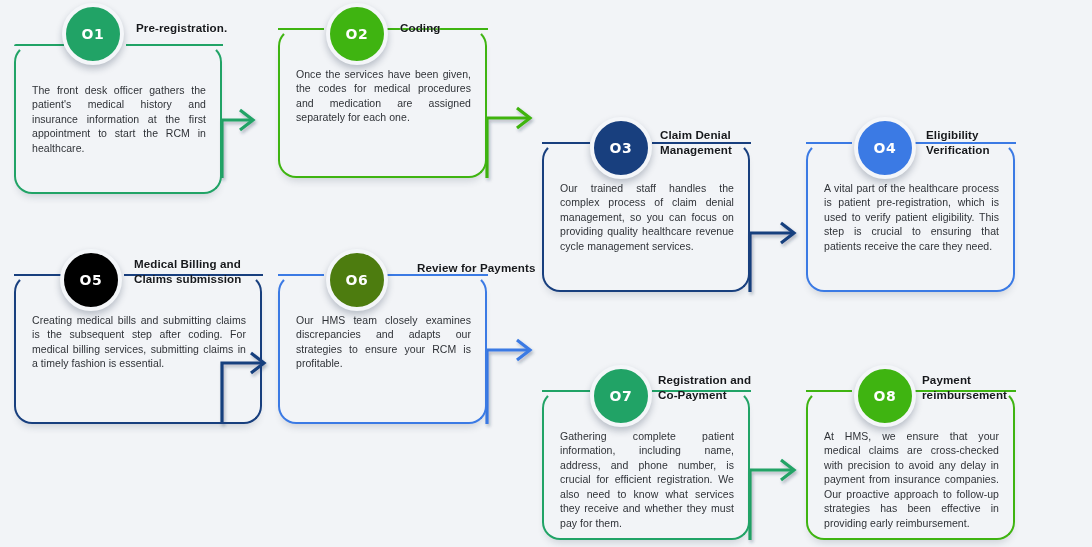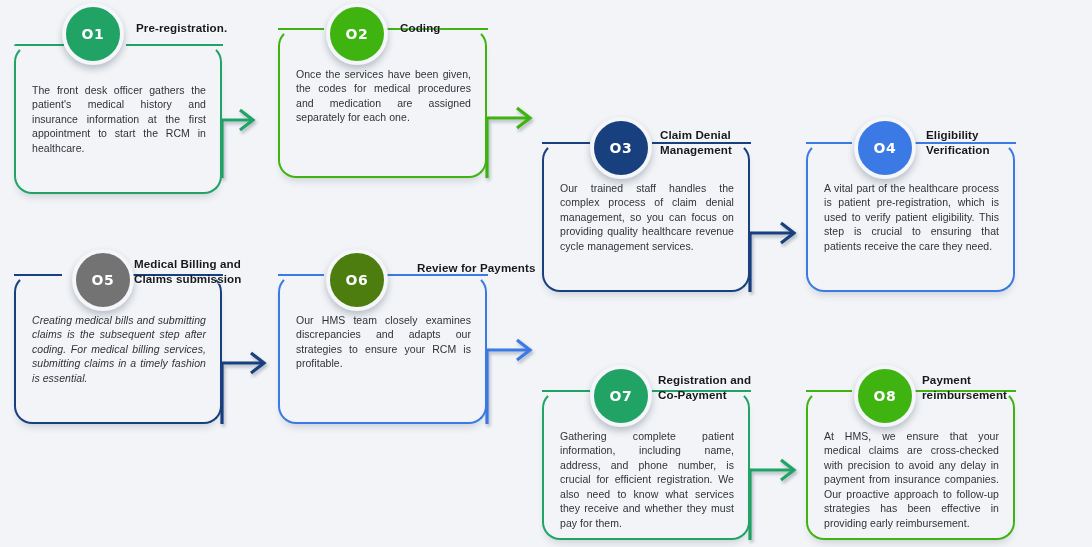--- a/index.html
+++ b/index.html
@@ -146,26 +146,26 @@
   <div class="card shadowed" style="left:806px;top:142px;width:209px;height:150px;border-color:#3b7ae4;border-top-color:transparent;">
     <div class="toprail" style="left:-2.5px;width:46px;background:#3b7ae4;"></div>
     <div class="toprail" style="left:106px;right:-2.5px;background:#3b7ae4;"></div>
     <p class="body">A vital part of the healthcare process is patient pre-registration, which is used to verify patient eligibility. This step is crucial to ensuring that patients receive the care they need.</p>
   </div>
   <div class="badge" style="left:854px;top:117px;background:#3b7ae4;">
     <span>O4</span>
   </div>
   <div class="heading" style="left:926px;top:128px;width:92px;">Eligibility Verification</div>
 
-  <div class="card shadowed" style="left:14px;top:274px;width:208px;height:150px;border-color:#183f7e;border-top-color:transparent;font-style:italic;">
+  <div class="card shadowed" style="left:14px;top:274px;width:248px;height:150px;border-color:#183f7e;border-top-color:transparent;">
     <div class="toprail" style="left:-2.5px;width:48px;background:#183f7e;"></div>
     <div class="toprail" style="left:108px;right:-2.5px;background:#183f7e;"></div>
     <p class="body">Creating medical bills and submitting claims is the subsequent step after coding. For medical billing services, submitting claims in a timely fashion is essential.</p>
   </div>
-  <div class="badge" style="left:72px;top:249px;background:#737373;">
+  <div class="badge" style="left:60px;top:249px;background:#000000;">
     <span>O5</span>
   </div>
   <div class="heading" style="left:134px;top:257px;width:140px;">Medical Billing and Claims submission</div>
 
   <div class="card shadowed" style="left:278px;top:274px;width:209px;height:150px;border-color:#3b7ae4;border-top-color:transparent;">
     <div class="toprail" style="left:-2.5px;width:46px;background:#3b7ae4;"></div>
     <div class="toprail" style="left:106px;right:-2.5px;background:#3b7ae4;"></div>
     <p class="body">Our HMS team closely examines discrepancies and adapts our strategies to ensure your RCM is profitable.</p>
   </div>
   <div class="badge" style="left:326px;top:249px;background:#4d7c0f;">

